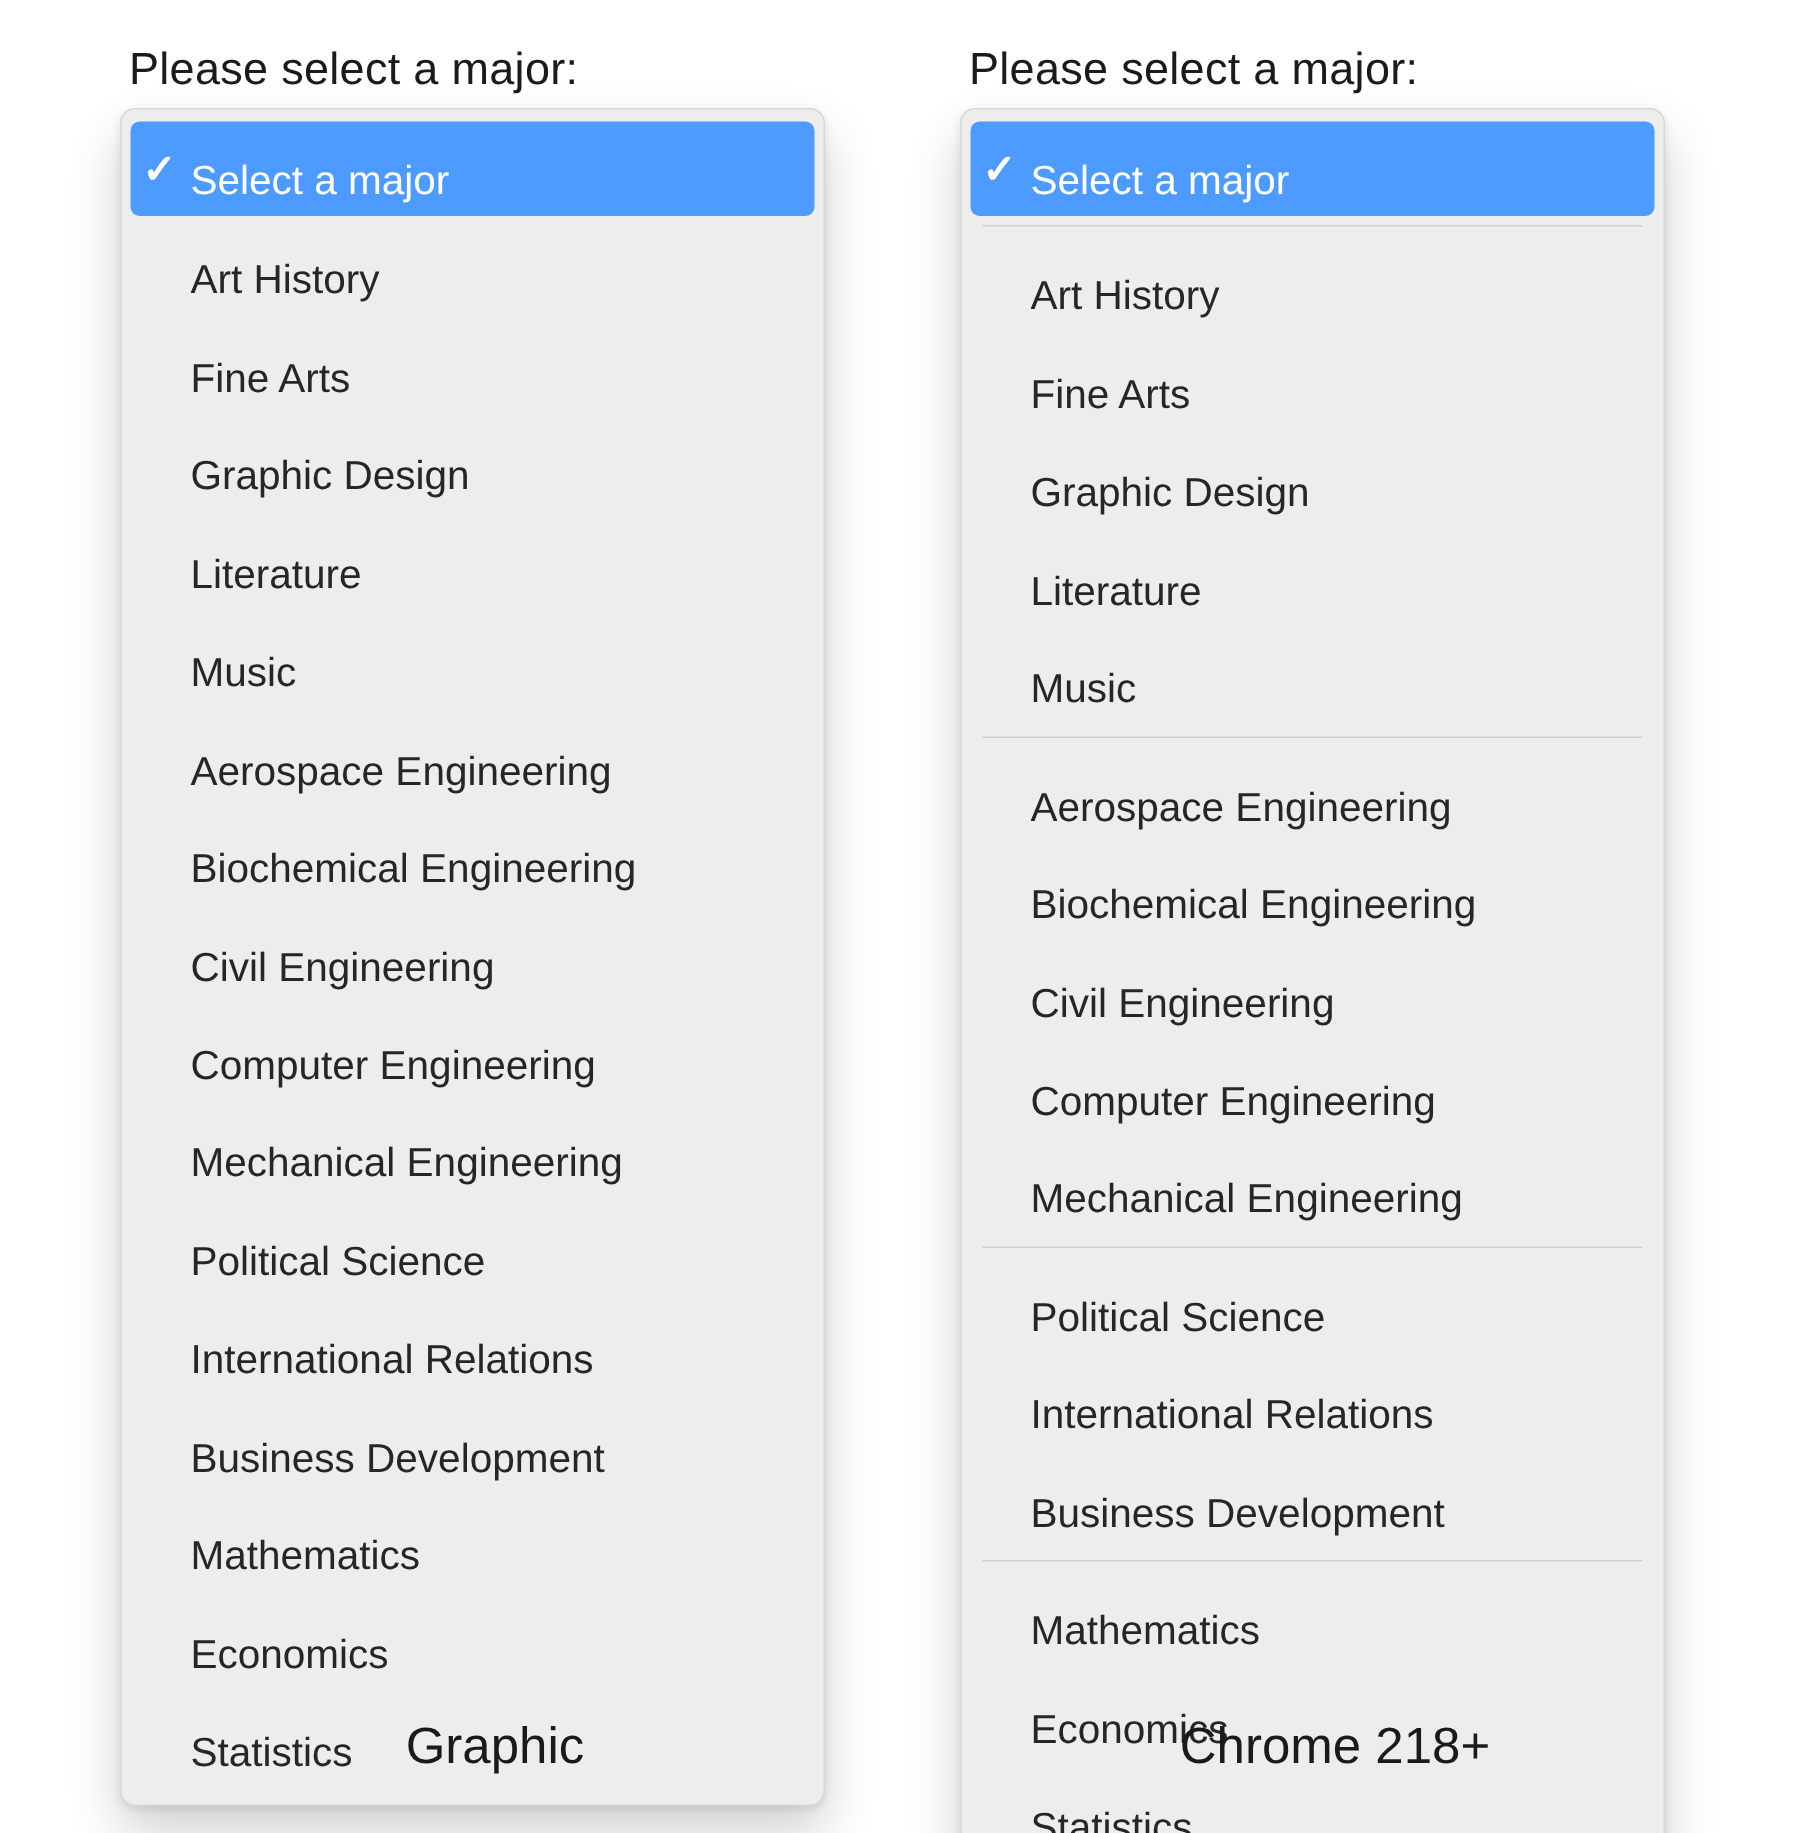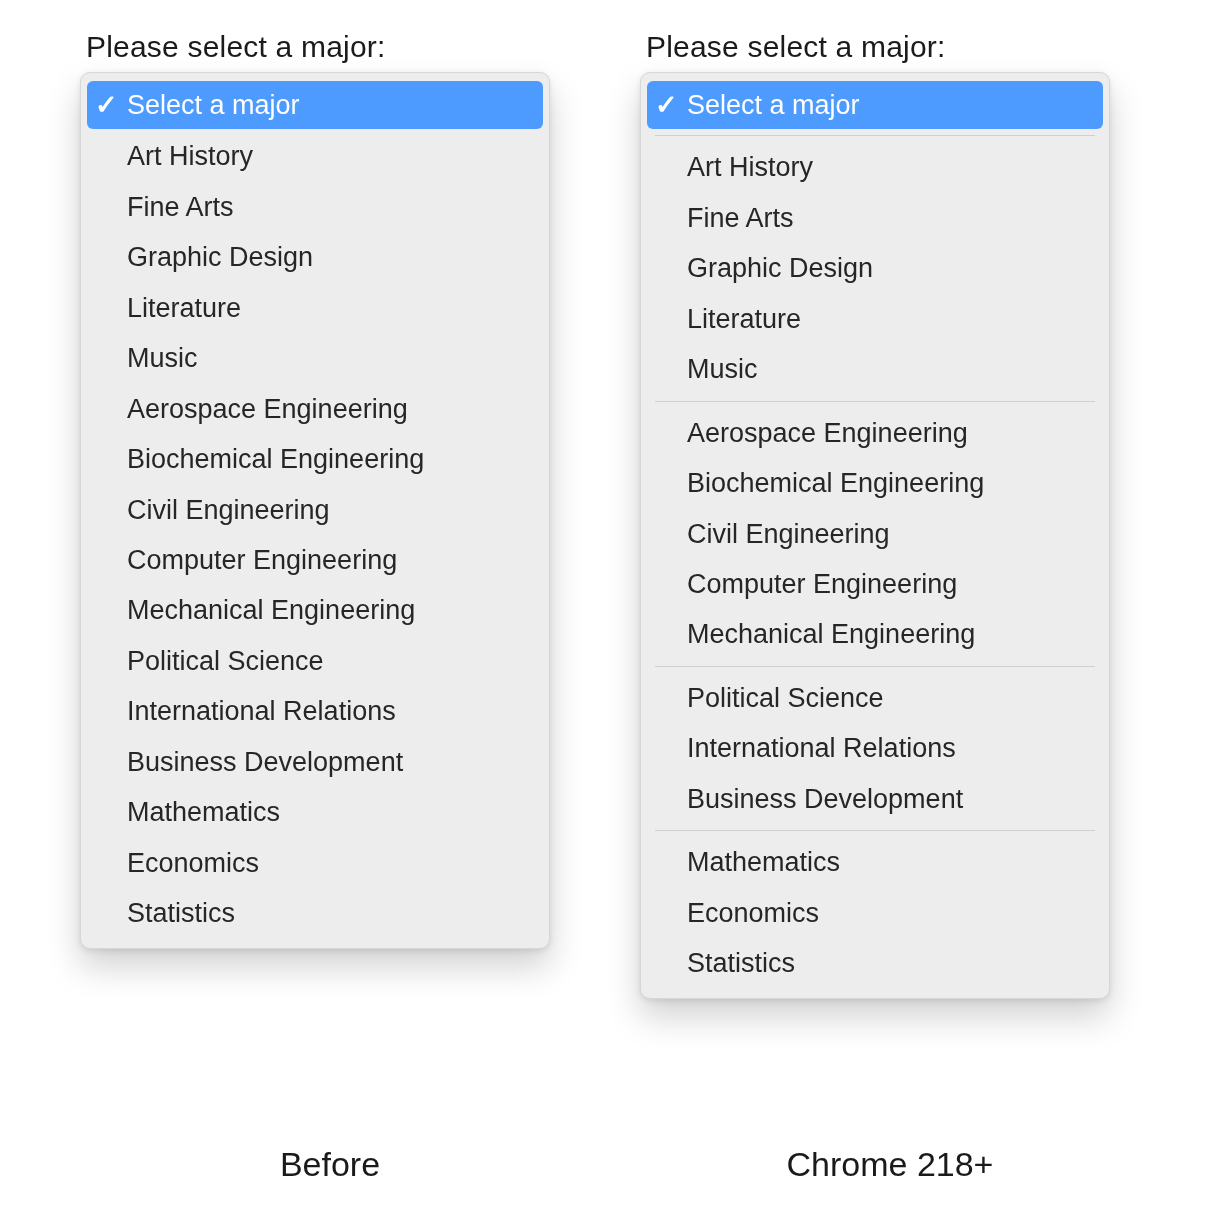--- a/index.html
+++ b/index.html
@@ -47,21 +47,21 @@
     color: #262626;
     line-height: 1.35;
     cursor: default;
   }
   .item .check {
     width: 32px;
     flex: 0 0 32px;
     text-align: left;
     font-weight: 600;
   }
-  .item .txt { flex: 1 1 auto; }
+  .item .txt { flex: 1 1 auto; margin-top: 15px; }
 
   .item.selected {
     background: #4e9bff;
     color: #ffffff;
     border-radius: 6px;
     margin: 2px 6px;
     padding: 6px 12px 6px 8px;
   }
   .item.selected .check { color: #ffffff; }
 
@@ -232,16 +232,16 @@
           <span class="check"></span>
           <span class="txt">Economics</span>
         </div>
         <div class="item">
           <span class="check"></span>
           <span class="txt">Statistics</span>
         </div>
       </div>
   </div>
 
-  <div class="caption cap-left">Before</div>
+  <div class="caption cap-left">Graphic</div>
   <div class="caption cap-right">Chrome 218+</div>
 
 </div>
 
 </body></html>

